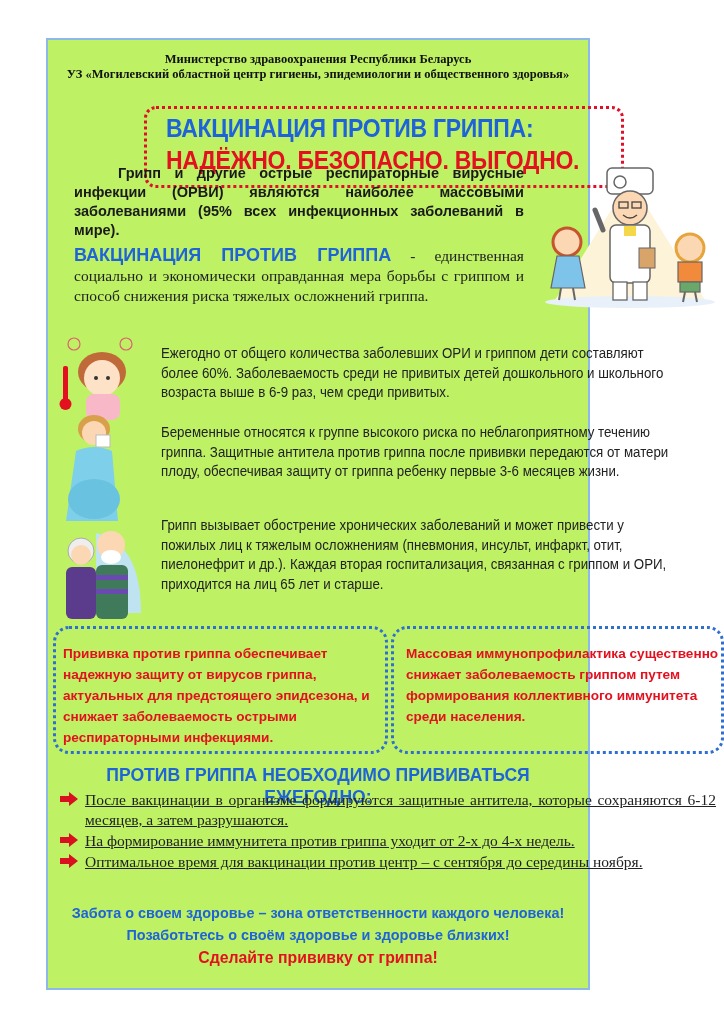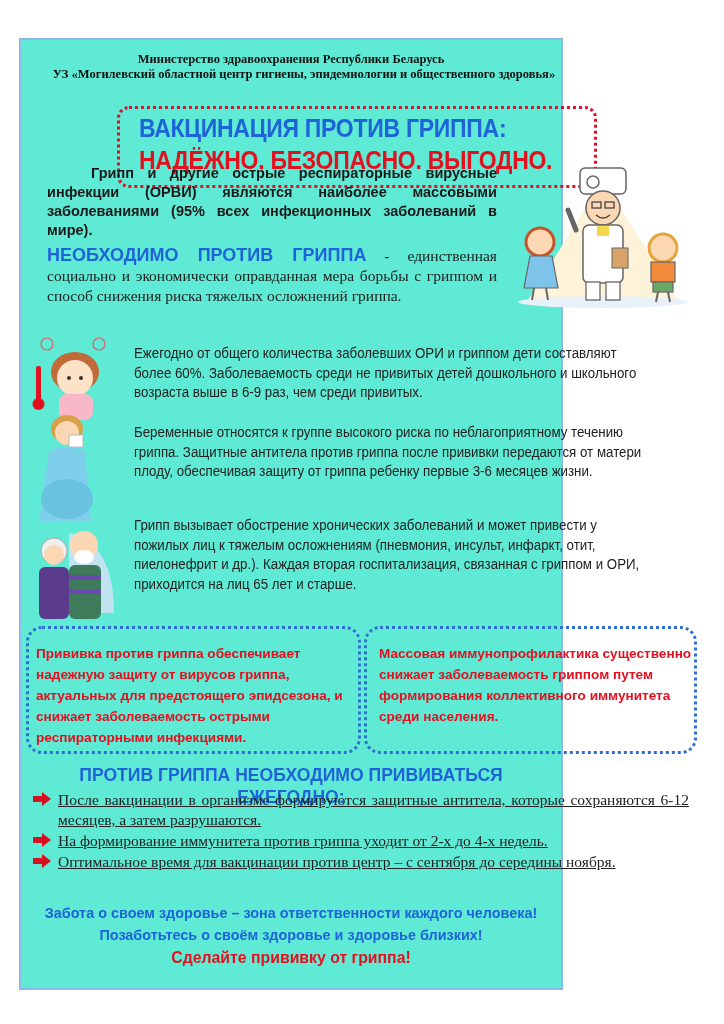--- a/index.html
+++ b/index.html
@@ -1,26 +1,26 @@
 <!DOCTYPE html>
 <html><head>
 <meta charset="utf-8">
 <style>
   html, body { margin: 0; padding: 0; background: #ffffff; }
   body { width: 724px; height: 1024px; position: relative; overflow: hidden; }
   .frame {
-    position: absolute; left: 19px; top: 38px; width: 544px; height: 952px;
-    border: 2px solid #8fb8ea; box-sizing: border-box; background: #5eead4;
+    position: absolute; left: 46px; top: 38px; width: 544px; height: 952px;
+    border: 2px solid #8fb8ea; box-sizing: border-box; background: #bef264;
   }
   .ministry {
     position: absolute; left: 0; width: 100%; text-align: center;
     font-family: "Liberation Serif", serif; font-weight: bold; font-size: 12.5px; color: #111;
   }
   .m1 { top: 12px; }
-  .m2 { top: 27px; margin-left: 13px; }
+  .m2 { top: 27px; }
   .title-box {
     position: absolute; left: 96px; top: 66px; width: 480px; height: 82px;
     border: 3px dotted #e0102a; border-radius: 12px; box-sizing: border-box;
   }
   .title-1 {
     font-family: "Liberation Sans", sans-serif; font-weight: bold; font-size: 25px;
     color: #1f63d8; margin-top: 5px; letter-spacing: -0.3px; transform: scaleX(0.92);
   }
   .title-2 {
     font-family: "Liberation Sans", sans-serif; font-weight: bold; font-size: 25px;
@@ -93,21 +93,21 @@
   <div class="ministry m2">УЗ «Могилевский областной центр гигиены, эпидемиологии и общественного здоровья»</div>
 
   <div class="title-box">
     <div class="title-1">ВАКЦИНАЦИЯ ПРОТИВ ГРИППА:</div>
     <div class="title-2">НАДЁЖНО. БЕЗОПАСНО. ВЫГОДНО.</div>
   </div>
 
   <div class="intro">Грипп и другие острые респираторные вирусные инфекции (ОРВИ) являются наиболее массовыми заболеваниями (95% всех инфекционных заболеваний в мире).</div>
 
   <div class="vacc">
-    <span class="hl">НЕОБХОДИМО ПРОТИВ ГРИППА</span><span> - единственная социально и экономически оправданная мера борьбы с гриппом и способ снижения риска тяжелых осложнений гриппа.</span>
+    <span class="hl">ВАКЦИНАЦИЯ ПРОТИВ ГРИППА</span><span> - единственная социально и экономически оправданная мера борьбы с гриппом и способ снижения риска тяжелых осложнений гриппа.</span>
   </div>
 
   <svg class="doctor-art" viewBox="0 0 190 150">
     <polygon points="95,20 20,140 170,140" fill="#fdf3d8"></polygon>
     <ellipse cx="95" cy="142" rx="85" ry="6" fill="#e8f0fa"></ellipse>
 
     <rect x="72" y="8" width="46" height="26" rx="5" fill="#fff" stroke="#666" stroke-width="1.5"></rect>
     <circle cx="85" cy="22" r="6" fill="#fff" stroke="#666" stroke-width="1.5"></circle>
     <circle cx="95" cy="48" r="17" fill="#fcd7b3" stroke="#666" stroke-width="1.5"></circle>
     <rect x="84" y="42" width="9" height="6" fill="none" stroke="#444" stroke-width="1.3"></rect>

